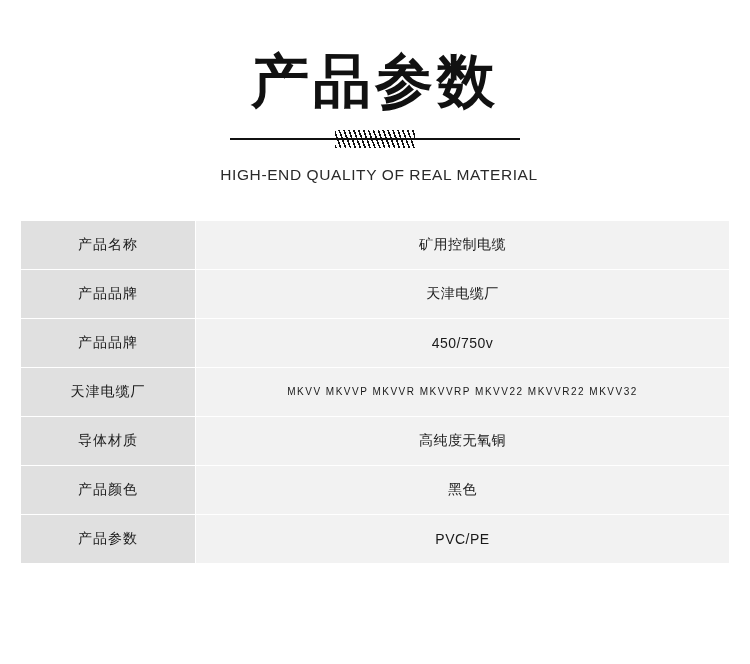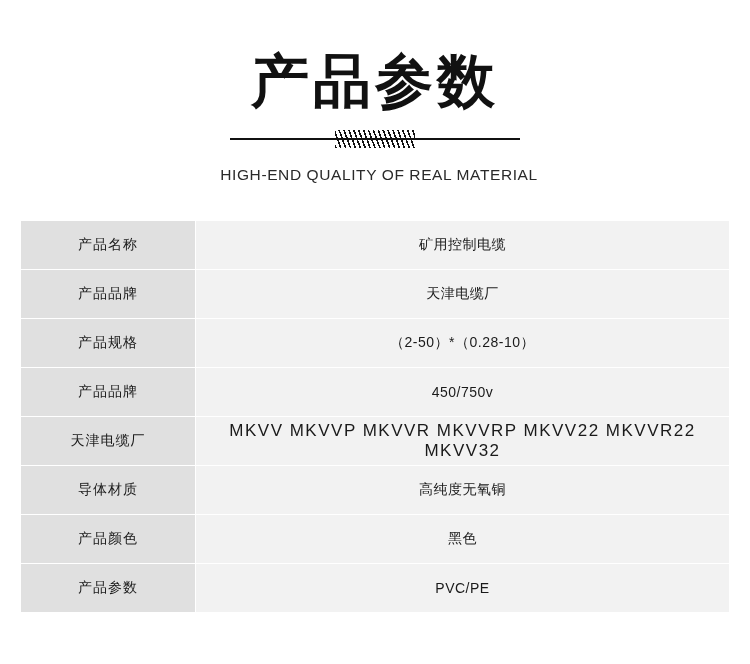--- a/index.html
+++ b/index.html
@@ -88,21 +88,21 @@
     text-align: center;
     letter-spacing: 1px;
   }
   .spec-table td.value {
     background: #f2f2f2;
     text-align: center;
     letter-spacing: 0.5px;
   }
   .spec-table td.value.model {
     letter-spacing: 1.5px;
-    font-size: 17px;
+    font-size: 10px;
   }
 </style>
 </head>
 <body>
 
 <div class="page">
 
   <div class="header">
     <h1 class="main-title">产品参数</h1>
     <div class="divider">
@@ -116,24 +116,20 @@
     <tbody>
       <tr>
         <td class="label">产品名称</td>
         <td class="value">矿用控制电缆</td>
       </tr>
       <tr>
         <td class="label">产品品牌</td>
         <td class="value">天津电缆厂</td>
       </tr>
       <tr>
-        <td class="label">产品规格</td>
-        <td class="value">（2-50）*（0.28-10）</td>
-      </tr>
-      <tr>
         <td class="label">产品品牌</td>
         <td class="value">450/750v</td>
       </tr>
       <tr>
         <td class="label">天津电缆厂</td>
         <td class="value model">MKVV  MKVVP  MKVVR  MKVVRP  MKVV22  MKVVR22  MKVV32</td>
       </tr>
       <tr>
         <td class="label">导体材质</td>
         <td class="value">高纯度无氧铜</td>

